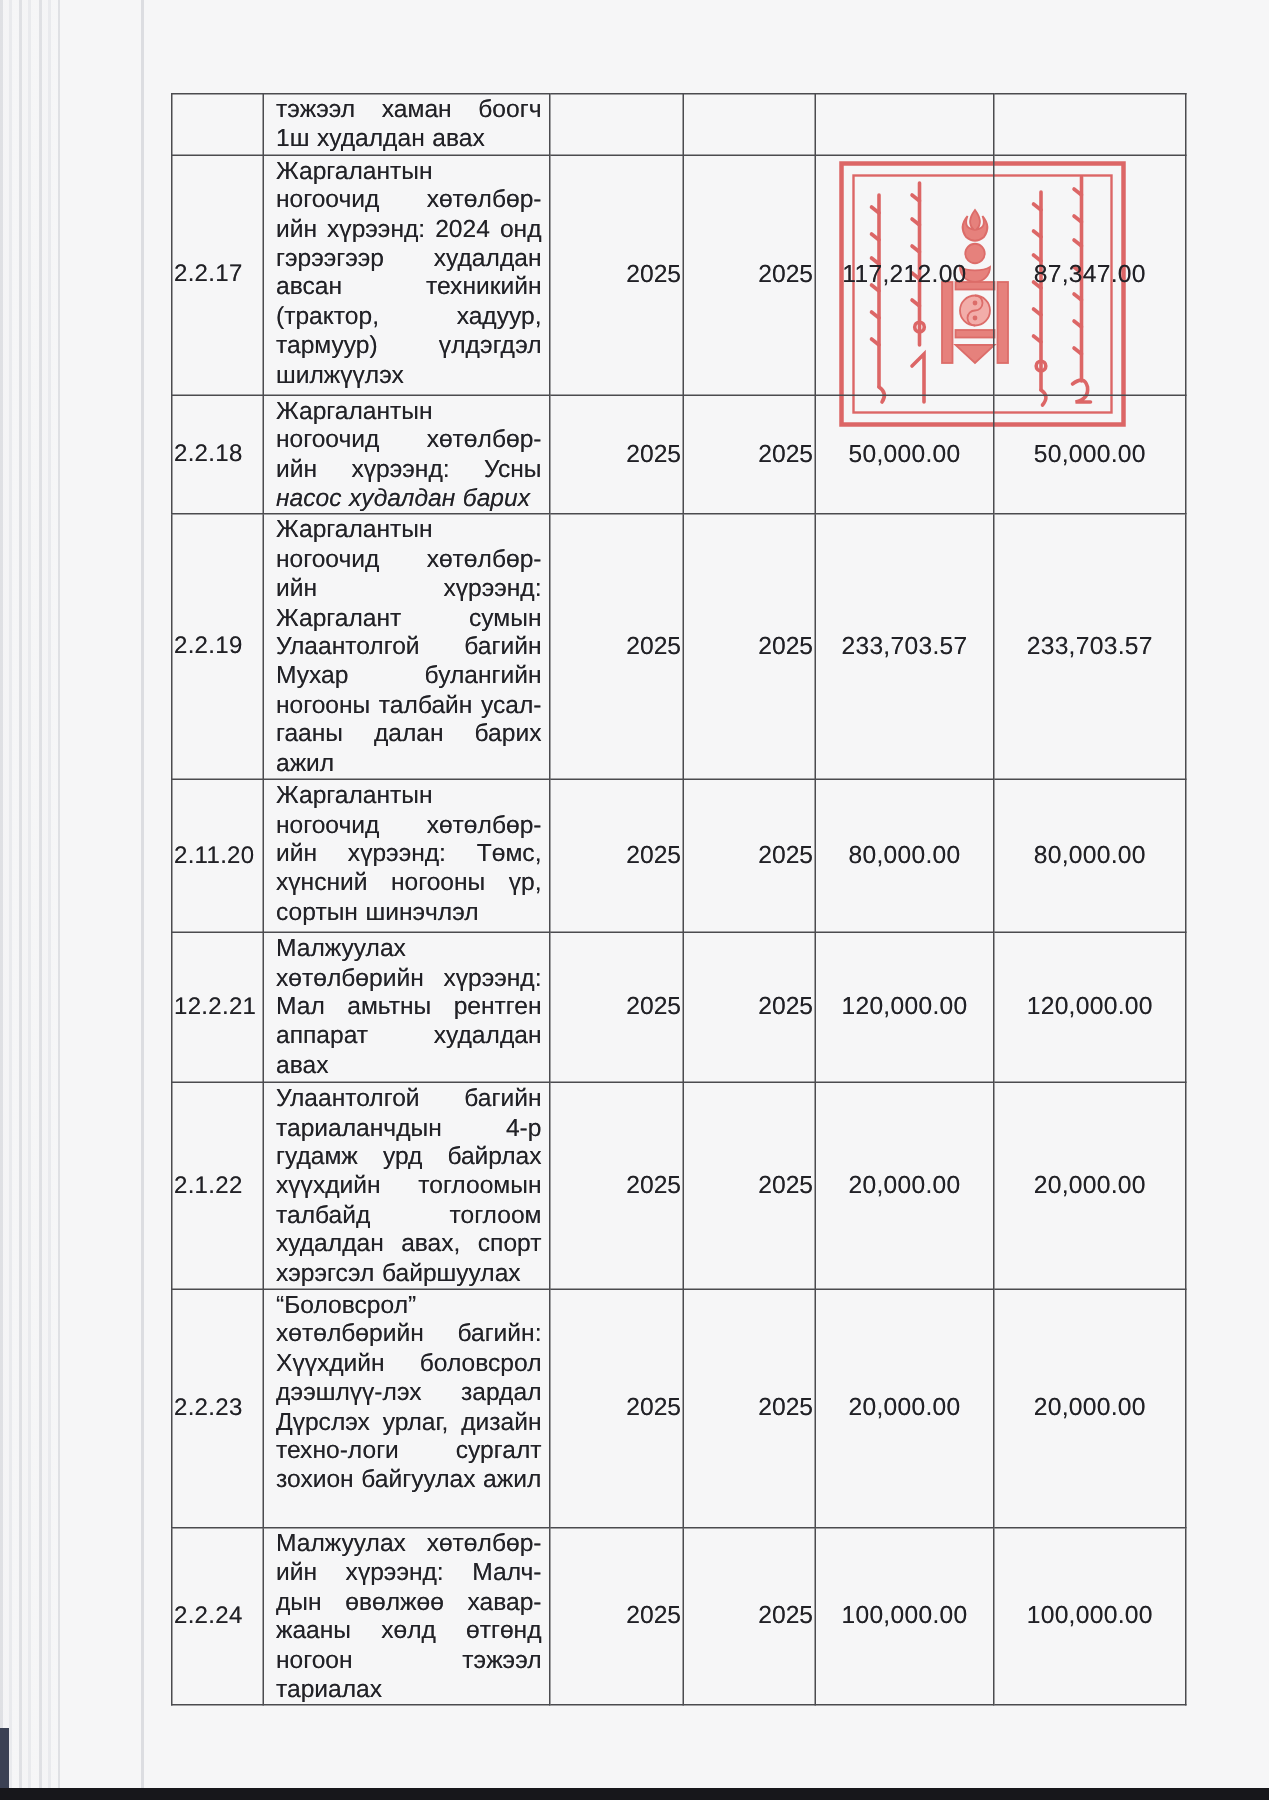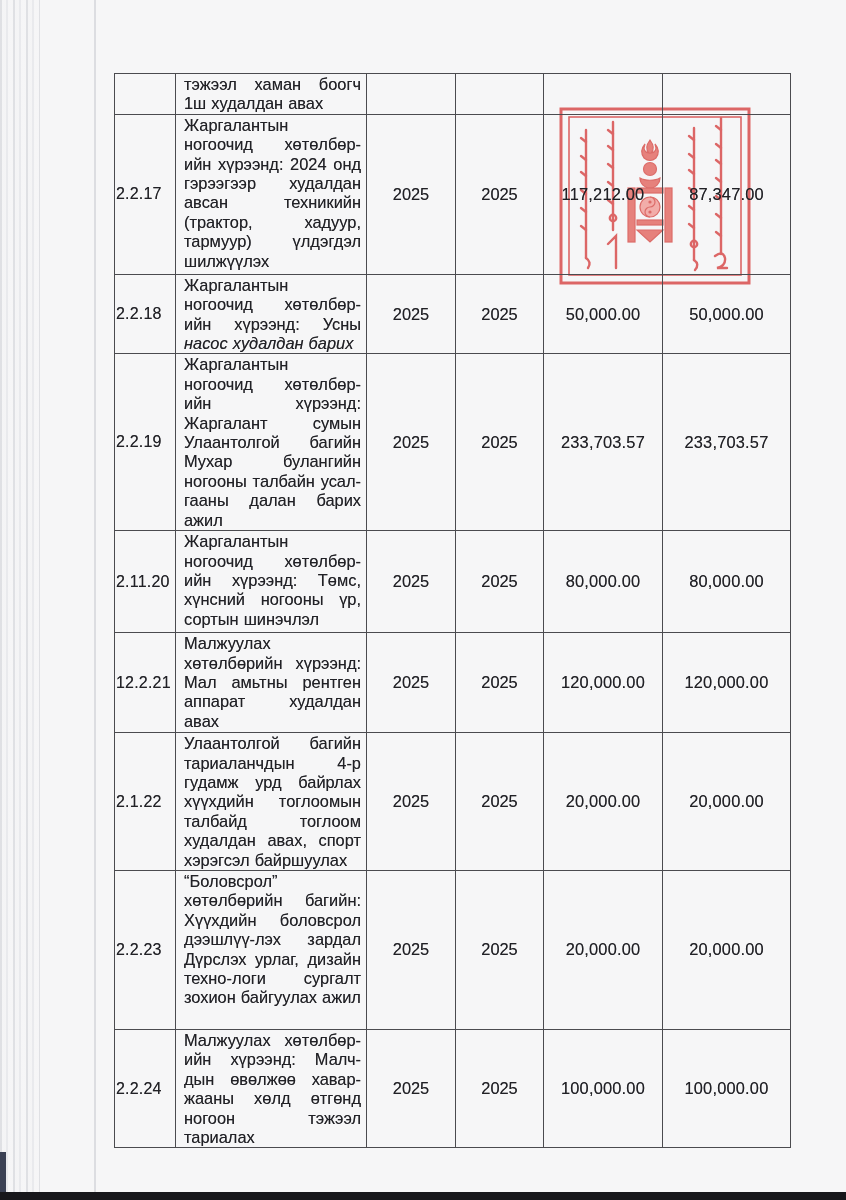--- a/index.html
+++ b/index.html
@@ -32,38 +32,38 @@
     position:absolute;left:0;top:1192px;width:846px;height:8px;
     background:#17171b;
   }
   
   .stamp{
     position:absolute;left:558px;top:106px;width:194px;height:180px;
     opacity:0.88;
   }
   
   table.doc{
-    position:absolute;left:114px;top:73px;width:676px;
+    position:absolute;left:114px;top:62px;width:676px;
     border-collapse:collapse;table-layout:fixed;
     background:transparent;
   }
   td{
     border:1px solid #4b4b4f;
     background:transparent;
     overflow:hidden;
   }
   .c-id{text-align:left;vertical-align:middle;font-size:16px;letter-spacing:.2px;}
   .c-desc{
     font-size:16.4px;line-height:19.4px;
     text-align:justify;text-align-last:left;
     vertical-align:top;padding:1px 5px 0 8px;
     word-spacing:.5px;
   }
   .c-desc .it{font-style:italic;}
-  .c-year{text-align:center;vertical-align:middle;font-size:16.4px;}
+  .c-year{text-align:right;vertical-align:middle;font-size:16.4px;}
   .c-amt{text-align:center;vertical-align:middle;font-size:16.4px;letter-spacing:.2px;margin-top:36px;}
   td, .c-desc span{ text-shadow:0 0 .4px rgba(25,25,30,.55); }
 </style>
 </head>
 <body>
 
 <div class="page">
 
   <div class="edge-streaks"></div>
   <div class="fold-line"></div>

